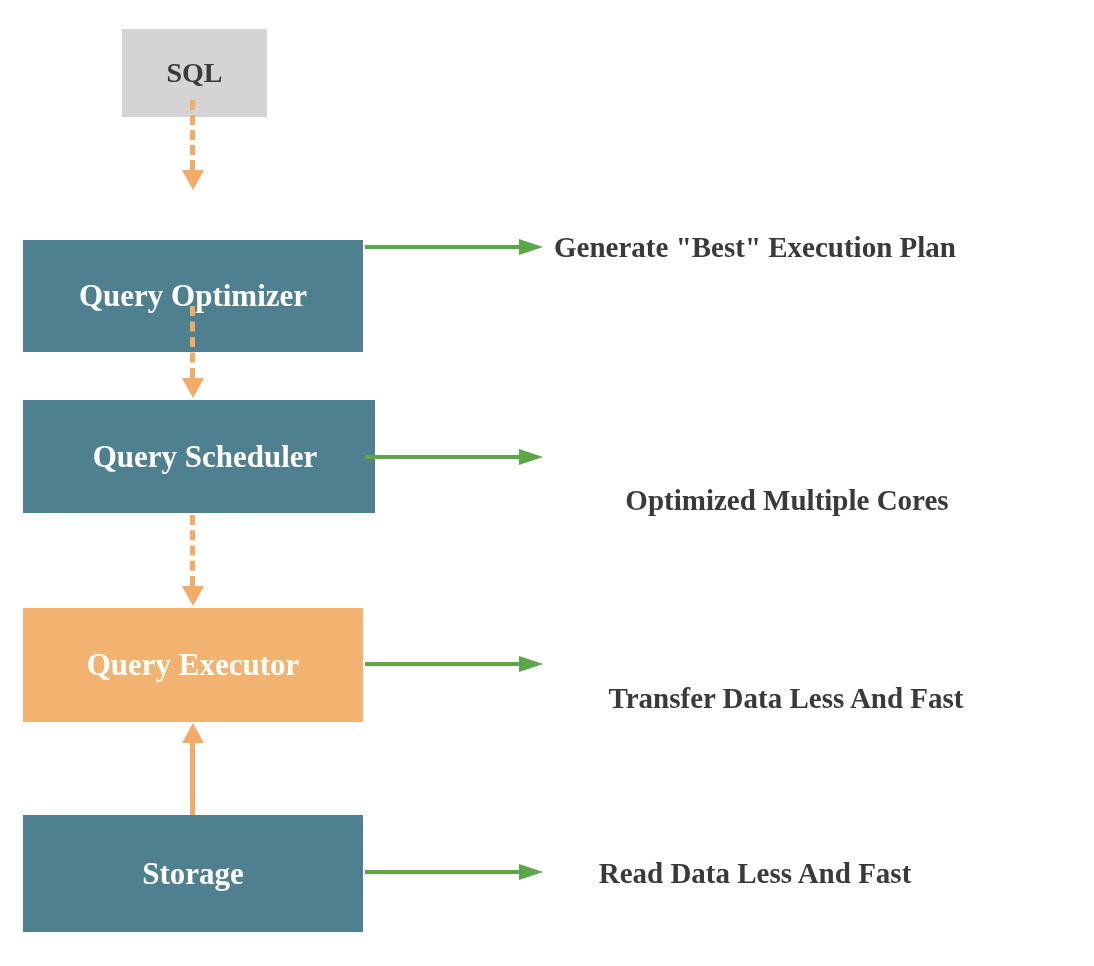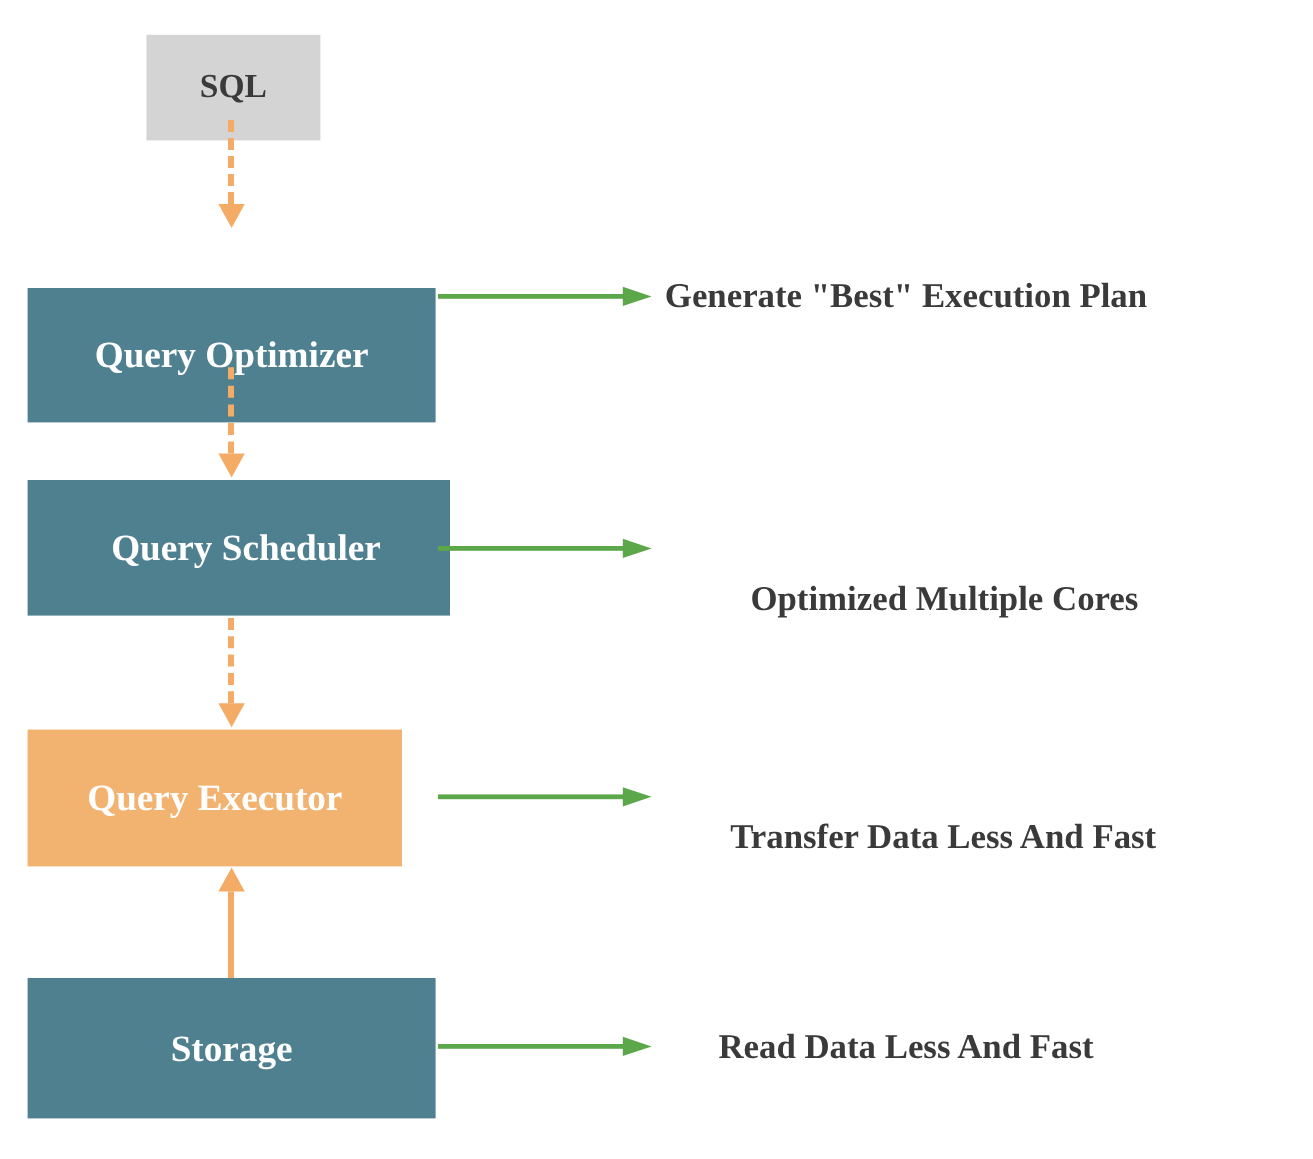--- a/index.html
+++ b/index.html
@@ -29,21 +29,21 @@
   }
   .node-optimizer {
     left: 23px; top: 192px; width: 340px; height: 112px;
     background: #4e8090; color: #ffffff; font-size: 31px; margin-top: 48px;
   }
   .node-scheduler {
     left: 23px; top: 400px; width: 340px; height: 113px;
     background: #4e8090; color: #ffffff; font-size: 31px; padding-left: 12px;
   }
   .node-executor {
-    left: 23px; top: 608px; width: 312px; height: 114px;
+    left: 23px; top: 608px; width: 340px; height: 114px;
     background: #f2b371; color: #ffffff; font-size: 31px;
   }
   .node-storage {
     left: 23px; top: 815px; width: 340px; height: 117px;
     background: #4e8090; color: #ffffff; font-size: 31px;
   }
 
   
   .v-dash-line {
     position: absolute;

